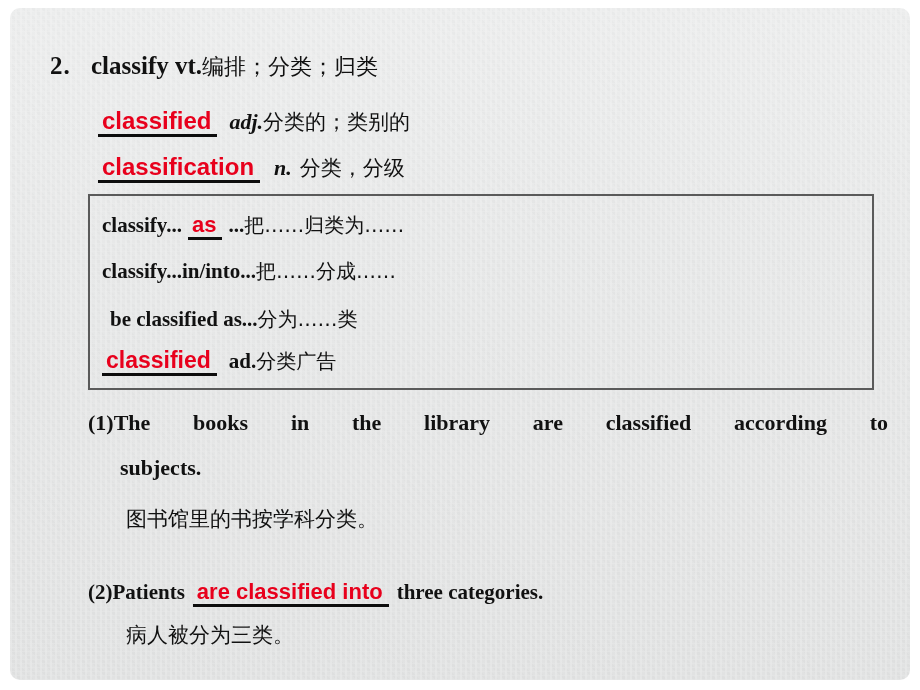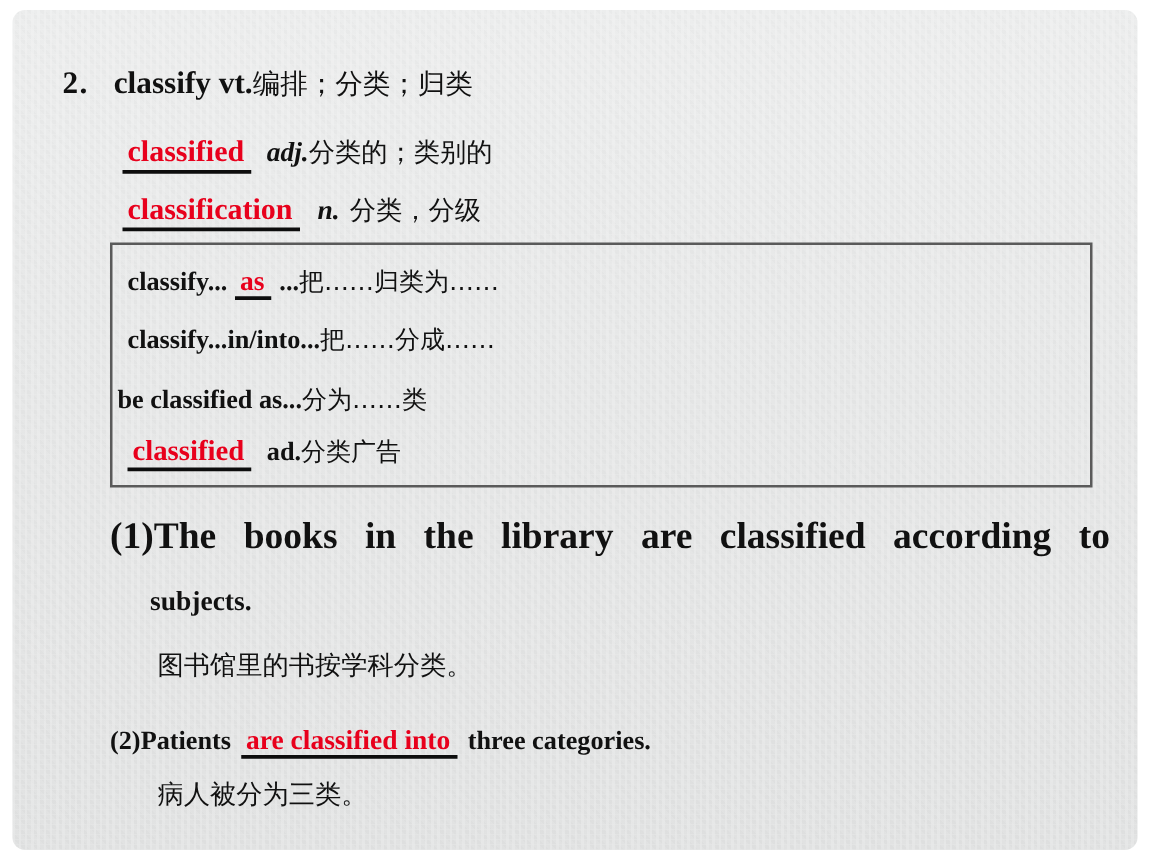--- a/index.html
+++ b/index.html
@@ -59,21 +59,21 @@
     font-weight: normal;
   }
   .pos {               
     font-family: "Liberation Serif", "DejaVu Serif", serif;
     font-weight: bold;
     font-style: italic;
   }
 
   
   .ans {
-    font-family: Liberation Serif, serif;
+    font-family: Liberation Sans, sans-serif;
     font-weight: bold;
     color: #e8001c;
     font-style: normal;
     display: inline-block;
     border-bottom: 3px solid #0d0d0d;
     padding: 0 6px 1px 4px;
     line-height: 1.05;
     text-align: right;
   }
 
@@ -121,33 +121,33 @@
     position: absolute;
     white-space: nowrap;
     color: #111111;
   }
   .phrase-line .en { font-size: 21px; }
   .phrase-line .cn { font-size: 20px; text-align: right; }
 
   #phrase-1 { left: 12px; top: 16px; }
   #phrase-1 .ans { font-size: 22px; margin: 0 6px; }
   #phrase-2 { left: 12px; top: 62px; }
-  #phrase-3 { left: 4px; top: 110px; }
+  #phrase-3 { left: 20px; top: 110px; }
   #phrase-4 { left: 12px; top: 152px; }
   #phrase-4 .ans { font-size: 23px; }
   #phrase-4 .en  { font-size: 21px; margin-left: 12px; }
 
   
   .example { position: absolute; }
 
   #example-1 { left: 78px; top: 398px; width: 800px; }
   #example-1 .sent {
     font-family: "Liberation Serif", "DejaVu Serif", serif;
     font-weight: bold;
-    font-size: 30px;
+    font-size: 22px;
     color: #111;
     text-align: justify;
     text-align-last: justify;
     line-height: 1.52;
   }
   #example-1 .sent .marker { margin-right: 0px; }
   #example-1 .tail {
     font-family: "Liberation Serif", "DejaVu Serif", serif;
     font-weight: bold;
     font-size: 22px;

